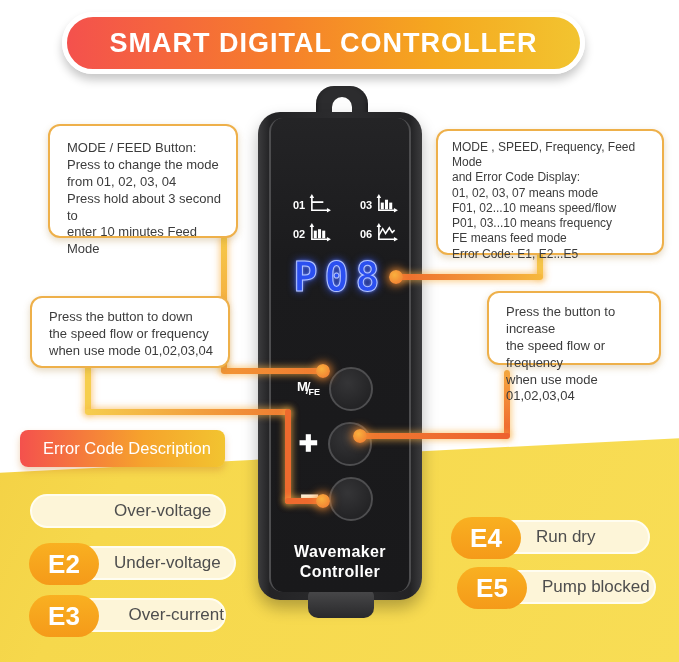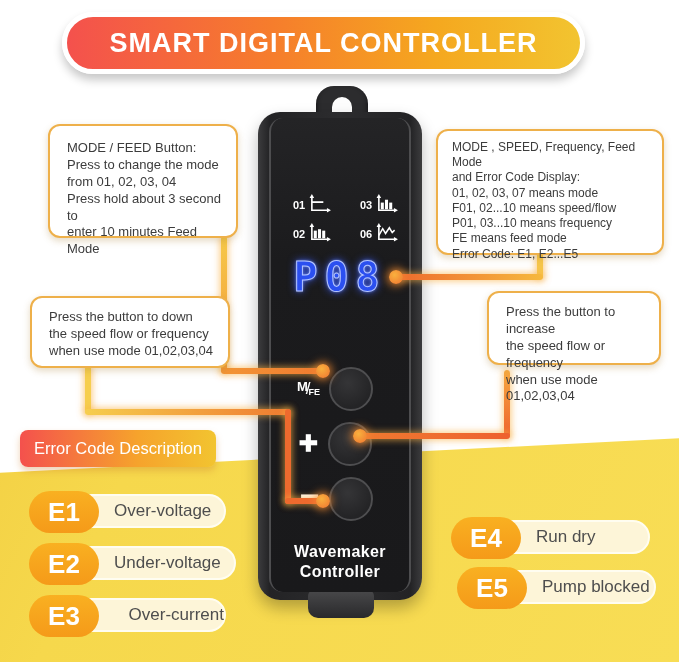--- a/index.html
+++ b/index.html
@@ -88,21 +88,21 @@
   .lab-plus{left:28px;top:308px;font-size:32px;font-weight:900;-webkit-text-stroke:1.5px #fff;line-height:1;}
   .lab-minus{left:30px;top:364px;font-size:30px;font-weight:900;-webkit-text-stroke:2px #fff;line-height:1;}
 
   .brand{position:absolute;left:0;right:0;top:424px;text-align:center;color:#fff;
     font-size:16px;font-weight:bold;line-height:1.25;letter-spacing:.4px;}
 
   
   .heading{position:absolute;left:20px;top:430px;width:196px;height:37px;border-radius:8px;
     background:linear-gradient(90deg,#f4514d 0%,#f6a32c 60%,#f2c430 100%);
     box-shadow:0 4px 7px rgba(205,125,45,.35);
-    display:flex;align-items:center;justify-content:center;color:#fff;font-size:16.5px;z-index:3;}
+    display:flex;align-items:center;justify-content:center;color:#fff;font-size:16.5px;z-index:3;padding-left:9px;}
   .erow{position:absolute;height:34px;background:#fdf5d8;border:2px solid #fffdf0;border-radius:19px;
     box-sizing:border-box;display:flex;align-items:center;z-index:3;}
   .ebadge{position:absolute;left:-3px;top:-5px;height:42px;width:70px;border-radius:21px;
     background:linear-gradient(180deg,#f9b021,#f59a19);
     display:flex;align-items:center;justify-content:center;
     color:#fff;font-weight:bold;font-size:26px;}
   .edesc{margin-left:82px;font-size:17px;color:#4e4e4e;white-space:nowrap;}
   .e1{left:30px;top:494px;width:196px;}
   .e2{left:30px;top:546px;width:206px;}
   .e3{left:30px;top:598px;width:196px;justify-content:flex-end;}
@@ -237,21 +237,20 @@
   </div>
   <div class="callout c4">
     <p>Press the button to increase</p>
     <p>the speed flow or frequency</p>
     <p>when use mode 01,02,03,04</p>
   </div>
 
   <div class="heading">Error Code Description</div>
 
   <div class="erow e1">
-    <span class="ebadge">E1</span>
     <span class="edesc">Over-voltage</span>
   </div>
   <div class="erow e2">
     <span class="ebadge">E2</span>
     <span class="edesc">Under-voltage</span>
   </div>
   <div class="erow e3">
     <span class="ebadge">E3</span>
     <span class="edesc">Over-current</span>
   </div>

